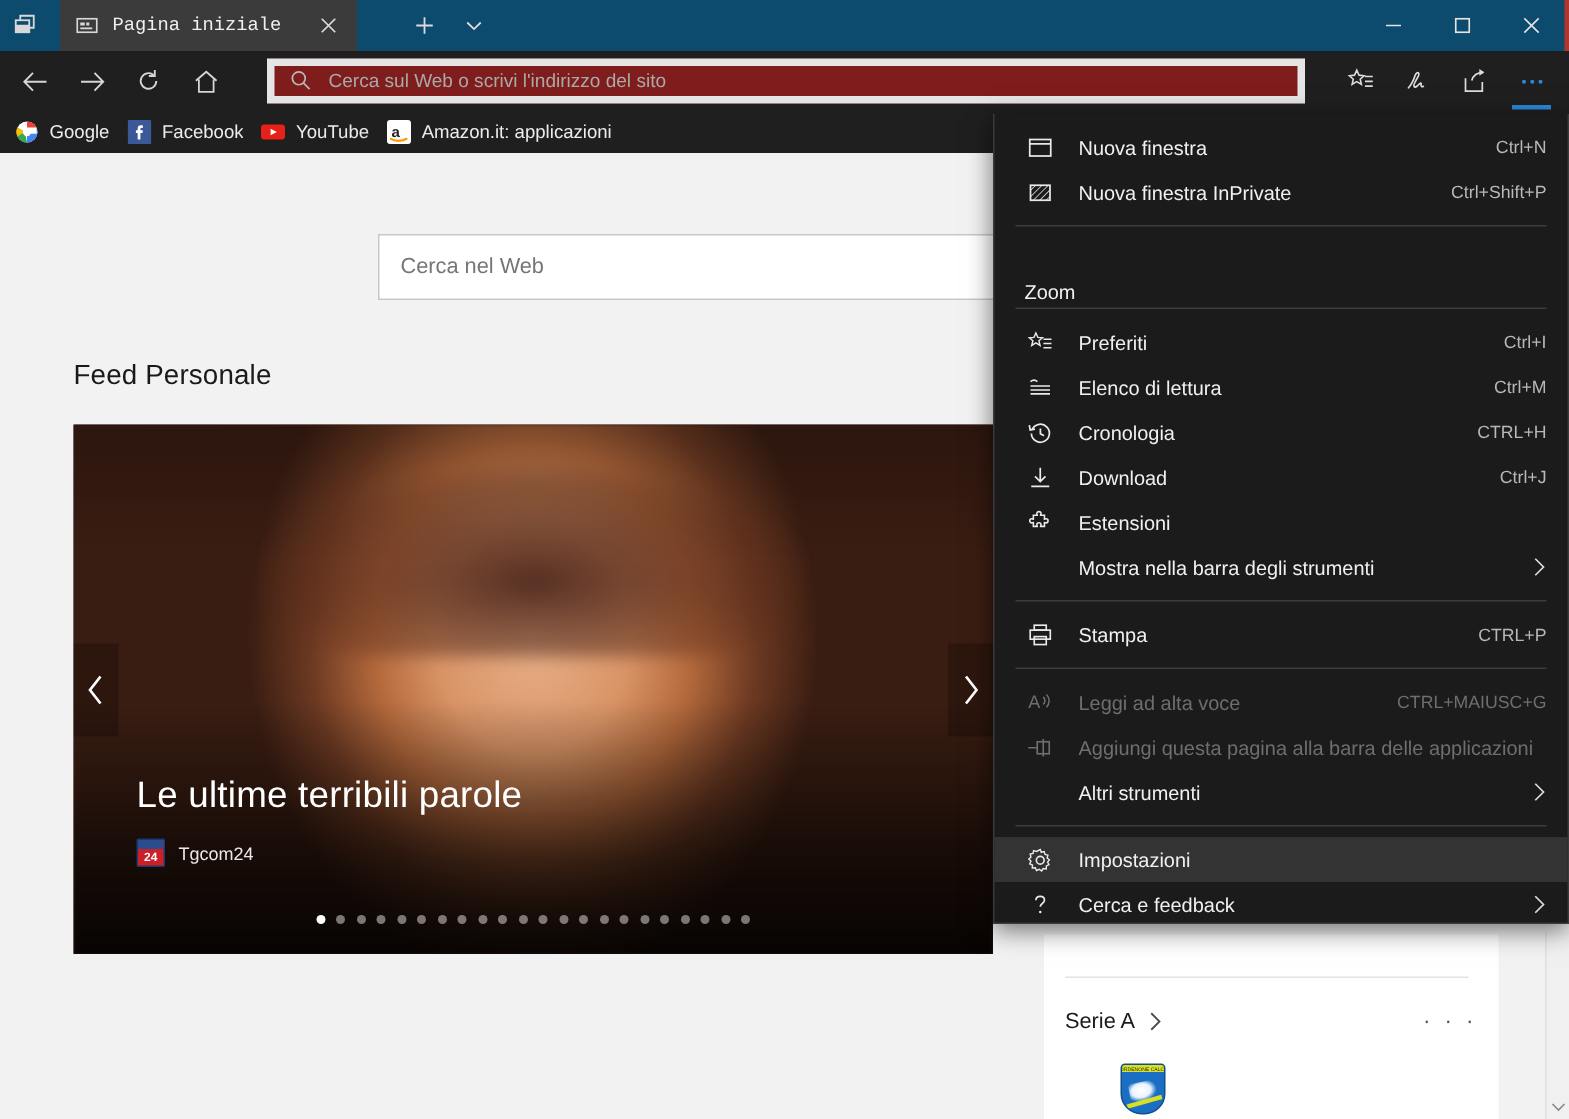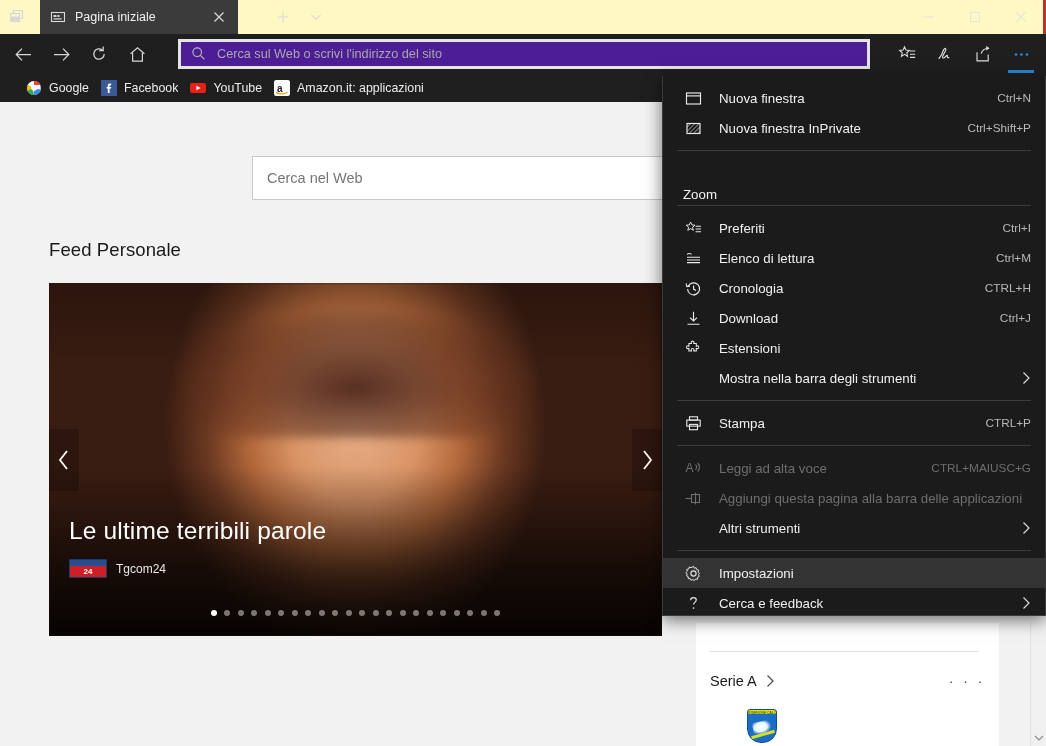--- a/index.html
+++ b/index.html
@@ -8,21 +8,22 @@
     overflow: hidden;
     background: #1f1f1f;
     font-family: "Liberation Sans", sans-serif;
     -webkit-font-smoothing: antialiased;
   }
   #app { position: relative; width: 1046px; height: 746px; overflow: hidden; }
 
   
   .titlebar {
     position: absolute; left: 0; top: 0; width: 1046px; height: 34px;
-    background: #fef9c3;
+    background: #0c4a6e;
+    font-family: Liberation Mono, monospace;
   }
   .tb-left { position: absolute; left: 0; top: 0; height: 34px; display: flex; align-items: center; }
   .tb-sysbtn {
     width: 34px; height: 34px; display: flex; align-items: center; justify-content: center;
     color: #d8d8d8;
   }
   .tab {
     position: absolute; left: 40px; top: 0; width: 198px; height: 34px;
     background: #3b3b3b; display: flex; align-items: center; padding: 0 6px 0 10px;
   }
@@ -42,36 +43,36 @@
 
   
   .navbar {
     position: absolute; left: 0; top: 34px; width: 1046px; height: 40px;
     background: #1f1f1f; display: flex; align-items: center;
   }
   .navbtn { width: 38px; height: 32px; display:flex; align-items:center; justify-content:center; color:#d6d6d6; }
   .navbtn.first { margin-left: 4px; }
   .omnibox {
     position: absolute; left: 178px; top: 39px; width: 692px; height: 30px;
-    background: #4c1d95; border: 3px solid #e5e5e5; display: flex; align-items: center; padding: 0 10px;
+    background: #7f1d1d; border: 5px solid #e5e5e5; display: flex; align-items: center; padding: 0 10px;
   }
   .omni-search-icon { width: 16px; height: 16px; flex: 0 0 16px; margin-right: 10px; color: #b9b9b9; }
   .omni-placeholder { color: #a9a9a9; font-size: 12.7px; white-space: nowrap; }
 
   .toolicons { position: absolute; right: 6px; top: 38px; display: flex; }
   .toolbtn { width: 38px; height: 32px; display:flex; align-items:center; justify-content:center; color:#dcdcdc; position: relative; }
   .toolbtn.active::after {
     content: ""; position: absolute; left: 6px; right: 6px; bottom: -3px; height: 3px; background: #2b88d8;
   }
   .toolbtn.active { color: #2b88d8; }
 
   
   .favbar {
     position: absolute; left: 0; top: 74px; width: 1046px; height: 28px;
-    background: #1f1f1f; display: flex; align-items: center; padding-left: 22px;
+    background: #1f1f1f; display: flex; align-items: center; padding-left: 6px;
   }
   .fav { display: flex; align-items: center; height: 22px; padding: 0 8px 0 4px; max-width: 175px; }
   .fav-ico { width: 16px; height: 16px; flex: 0 0 16px; margin-right: 7px; border-radius: 1px; overflow: hidden; }
   .fav-label { color: #ececec; font-size: 12.4px; white-space: nowrap; overflow: hidden; text-overflow: clip; }
 
   
   .page {
     position: absolute; left: 0; top: 102px; width: 1046px; height: 644px;
     background: #f2f2f2; overflow: hidden;
   }
@@ -107,25 +108,25 @@
     content:""; position:absolute; left:0; top:0; right:0; bottom:0;
     background: linear-gradient(to bottom, rgba(0,0,0,.25) 0%, rgba(0,0,0,0) 26%, rgba(0,0,0,0) 52%, rgba(0,0,0,.62) 82%, rgba(0,0,0,.88) 100%);
   }
   .hero-arrow {
     position: absolute; top: 50%; transform: translateY(-50%);
     width: 30px; height: 62px; background: rgba(0,0,0,.22);
     display: flex; align-items: center; justify-content: center; color: #fff;
   }
   .hero-arrow.left { left: 0; }
   .hero-arrow.right { right: 0; }
-  .hero-caption { position: absolute; left: 20px; bottom: 58px; }
+  .hero-caption { position: absolute; left: 42px; bottom: 58px; }
   .hero-headline { color: #ffffff; font-size: 24.5px; font-weight: 400; letter-spacing: .15px; }
   .hero-source { display: flex; align-items: center; margin-top: 14px; }
   .hero-source-logo {
-    width: 38px; height: 19px; margin-right: 9px; background: #cc2028;
+    width: 19px; height: 19px; margin-right: 9px; background: #cc2028;
     display: flex; flex-direction: column; align-items: center; justify-content: flex-end;
     border: 1px solid #1a3a6e; border-radius: 1px; overflow: hidden;
   }
   .hero-source-logo .top { width: 100%; height: 7px; background: #2a4d8f; }
   .hero-source-logo .num { color: #fff; font-size: 8px; font-weight: bold; line-height: 11px; }
   .hero-source-name { color: #e8e8e8; font-size: 12px; }
   .dots { position: absolute; left: 0; right: 0; bottom: 20px; display: flex; justify-content: center; gap: 7.5px; }
   .dot { width: 6px; height: 6px; border-radius: 50%; background: rgba(255,255,255,.45); }
   .dot.active { background: #ffffff; }
 

